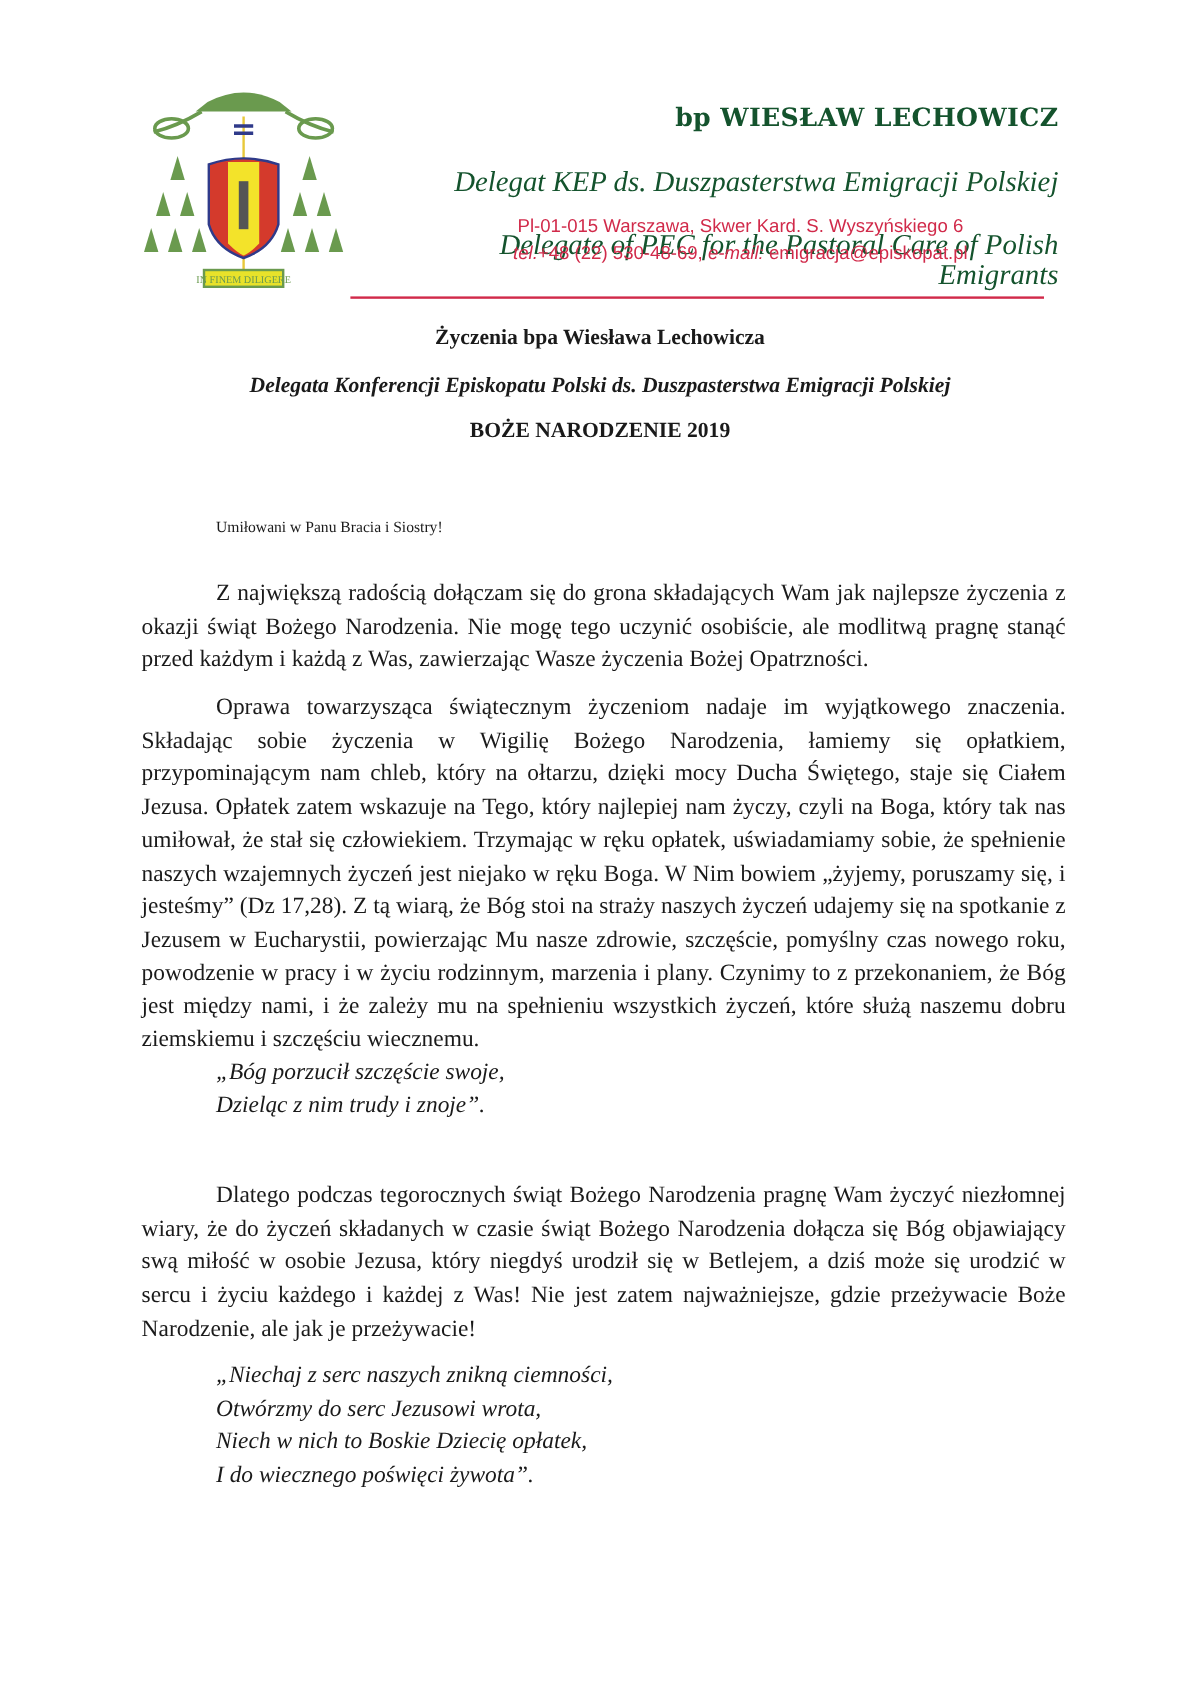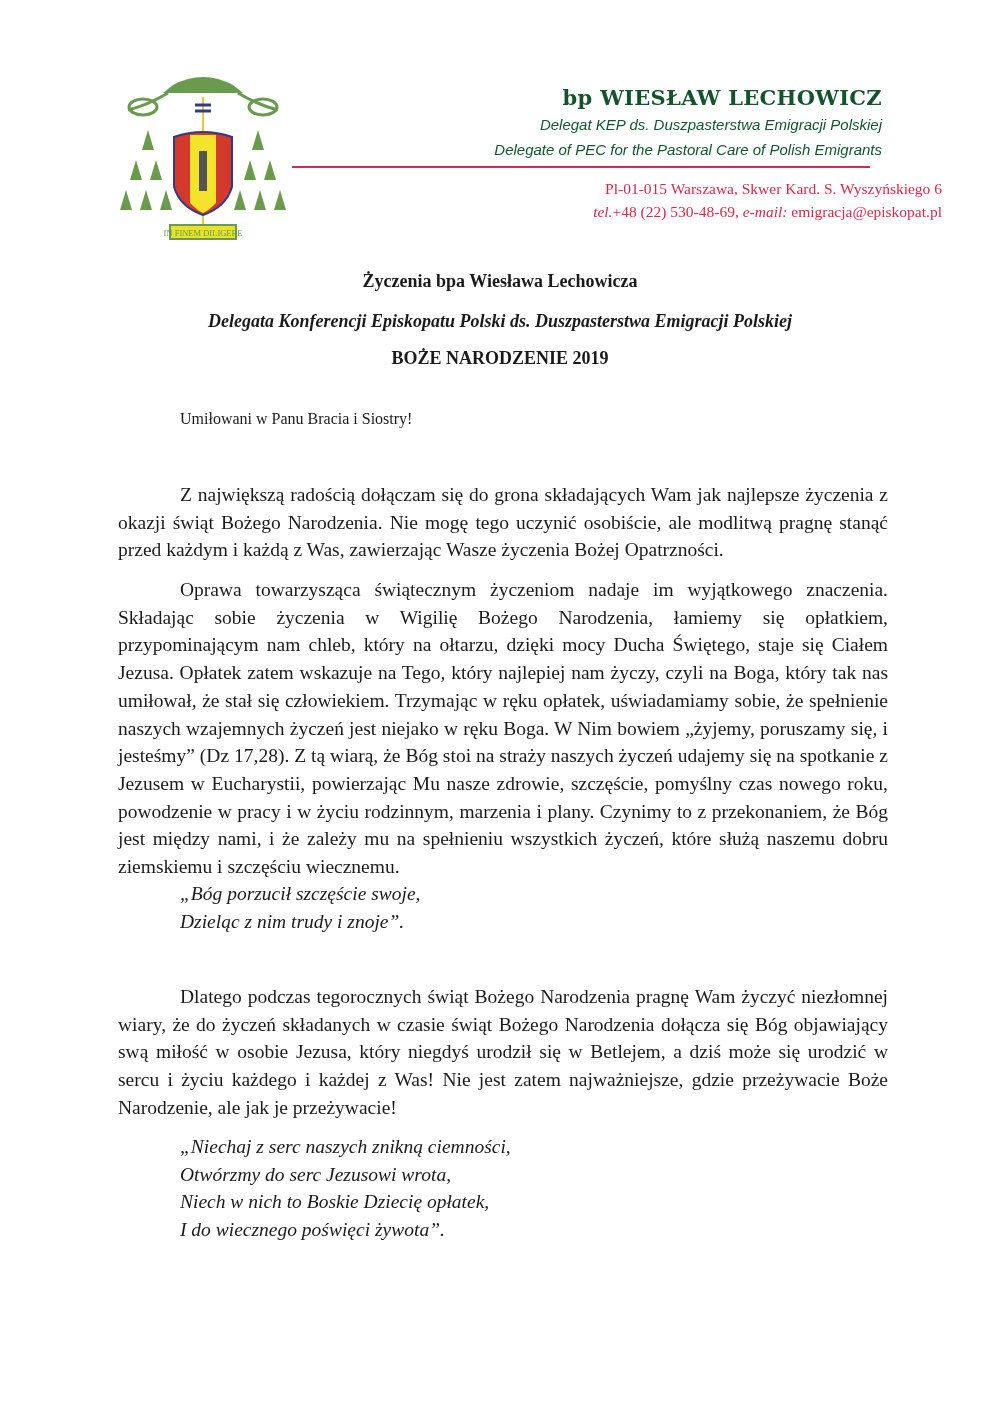--- a/index.html
+++ b/index.html
@@ -1,30 +1,30 @@
 <!DOCTYPE html>
 <html><head>
 <meta charset="utf-8">
 <style>
   html, body { margin:0; padding:0; background:#fff; }
   body { width:1000px; height:1415px; position:relative; overflow:hidden; font-family:"Liberation Serif", serif; color:#1a1a1a; }
   .crest { position:absolute; left:108px; top:75px; width:190px; height:170px; }
   .lh { position:absolute; left:292px; top:84px; width:590px; text-align:right; color:#14532d; font-family:"DejaVu Serif", serif; }
   .lh .name { font-size:21px; font-weight:bold; letter-spacing:0.3px; line-height:28px; margin-left:60px; }
-  .lh .sub { font-style:italic; font-size:15px; line-height:25px; font-family:Liberation Sans, sans-serif; margin-left:60px;}
+  .lh .sub { font-style:italic; font-size:24px; line-height:25px; font-family:Liberation Serif, serif; margin-left:60px;margin-top:28px;}
   .lh .rule { height:2px; background:#d12a4a; margin:4px 0 0 0; width:578px; }
-  .addr { position:absolute; left:292px; top:177px; width:650px; text-align:right; color:#d12a4a; font-family:Liberation Serif, serif; font-size:15.5px; line-height:23px; }
+  .addr { position:absolute; left:292px; top:177px; width:650px; text-align:center; color:#d12a4a; font-family:Liberation Sans, sans-serif; font-size:15.5px; line-height:23px; }
   .addr i { font-style:italic; }
   .title { position:absolute; left:0; width:1000px; text-align:center; font-size:18px; font-weight:bold; }
   .t1 { top:271px; }
   .t2 { top:311px; font-style:italic; }
   .t3 { top:348px; }
   .body { position:absolute; left:118px; width:770px; font-size:19.5px; line-height:27.7px; text-align:justify; }
   .body p { margin:0; text-indent:62px; }
-  .greet { position:absolute; left:180px; top:410px; font-size:16px; }
+  .greet { position:absolute; left:180px; top:431px; font-size:13px; }
   .poem { position:absolute; left:180px; font-size:19.5px; font-style:italic; line-height:27.5px; }
 </style>
 </head>
 <body>
 
 <svg class="crest" viewBox="0 0 190 170">
   <path d="M65 10 Q95 -6 125 10 L135 18 L55 18 Z" fill="#6a9a4e"></path>
   <path d="M60 18 Q40 30 20 35 M130 18 Q150 30 170 35" stroke="#6a9a4e" stroke-width="3" fill="none"></path>
   <ellipse cx="35" cy="32" rx="14" ry="8" fill="none" stroke="#6a9a4e" stroke-width="3"></ellipse>
   <ellipse cx="155" cy="32" rx="14" ry="8" fill="none" stroke="#6a9a4e" stroke-width="3"></ellipse>

